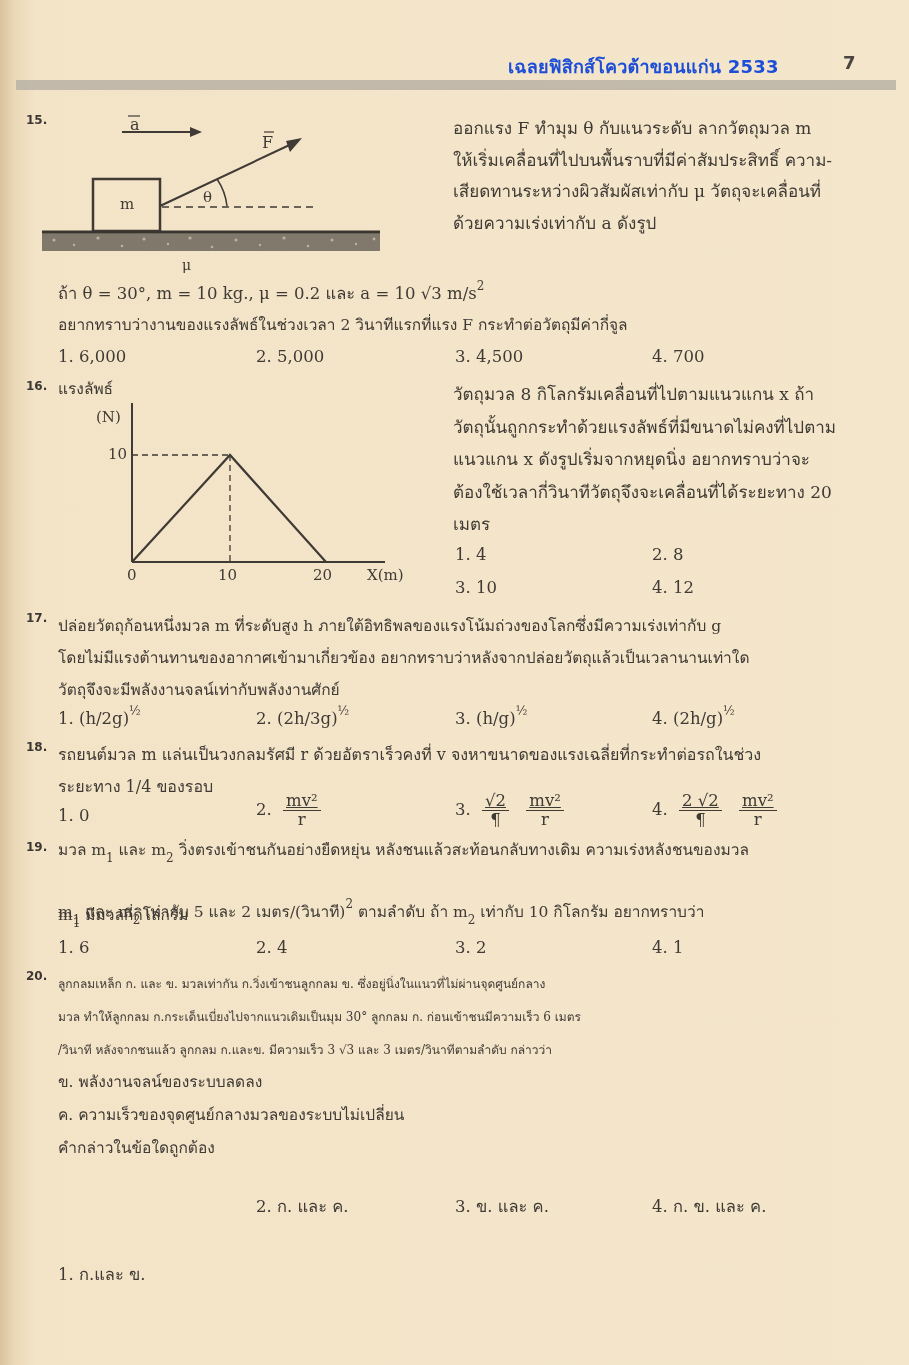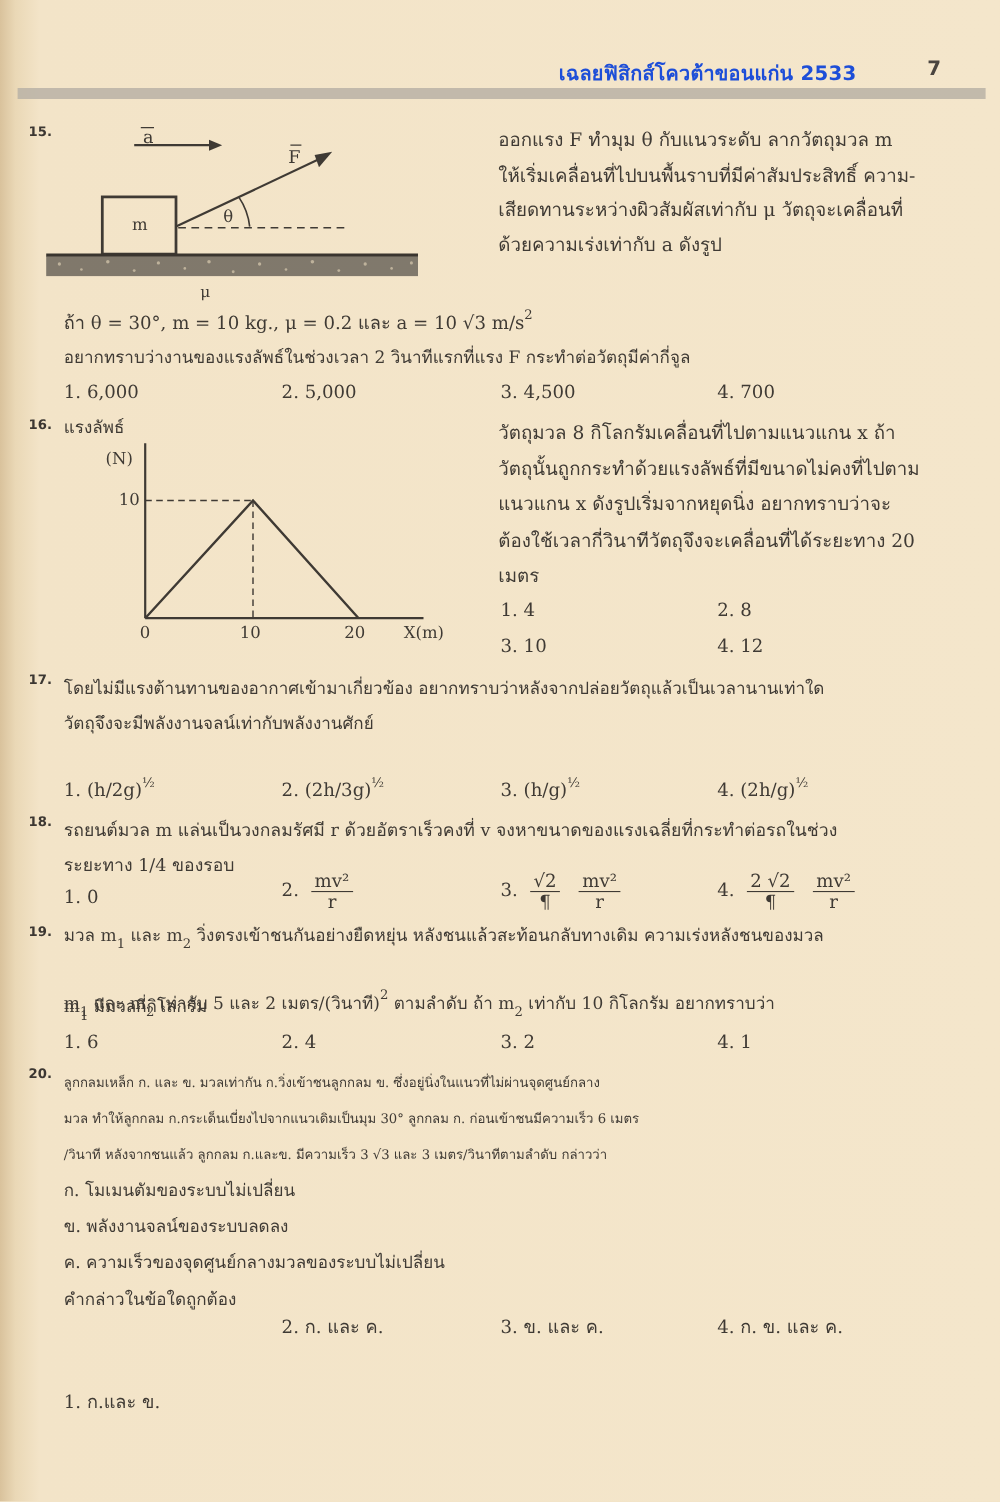--- a/index.html
+++ b/index.html
@@ -10,21 +10,21 @@
   .hdr{position:absolute;top:52px;left:508px;font-family:"DejaVu Sans","Liberation Sans",sans-serif;
        font-weight:bold;font-size:18px;color:#1d4ed8;letter-spacing:0.2px;}
   .pno{position:absolute;top:52px;left:843px;font-family:"DejaVu Sans","Liberation Sans",sans-serif;
        font-weight:bold;font-size:18px;color:#4a4540;}
   .rule{position:absolute;top:80px;left:16px;width:880px;height:10px;background:#b8b1a6;opacity:0.85;}
   .t{position:absolute;font-size:16.5px;line-height:22px;white-space:nowrap;color:#3f3a34;}
   .qn{position:absolute;font-family:"DejaVu Sans","Liberation Sans",sans-serif;font-weight:bold;font-size:12px;color:#3c3732;}
   .sup{font-size:12px;position:relative;top:-9px;}
   .sub{font-size:12px;position:relative;top:7px;}
   .frac{display:inline-block;vertical-align:middle;text-align:center;line-height:18px;margin:0 6px;}
-  .frac .n{display:block;border-bottom:1.5px solid #3f3a34;padding:0 3px;}
+  .frac .n{display:block;border-bottom:1.5px solid #3f3a34;padding:0 3px;text-decoration:underline;}
   .frac .d{display:block;}
   svg text{font-family:"DejaVu Serif","Liberation Serif",serif;fill:#3f3a34;}
 </style>
 </head>
 <body>
 
 <div class="page"></div>
 
 <div class="hdr">เฉลยฟิสิกส์โควต้าขอนแก่น 2533</div>
 <div class="pno">7</div>
@@ -116,20 +116,21 @@
   <div>ต้องใช้เวลากี่วินาทีวัตถุจึงจะเคลื่อนที่ได้ระยะทาง  20</div>
   <div>เมตร</div>
 </div>
 <div class="t" style="left:455px;top:544px;">1.  4</div>
 <div class="t" style="left:652px;top:544px;">2.  8</div>
 <div class="t" style="left:455px;top:577px;">3.  10</div>
 <div class="t" style="left:652px;top:577px;">4.  12</div>
 
 <div class="qn" style="left:26px;top:611px;">17.</div>
 <div class="t" style="left:58px;top:610px;font-size:15.5px;line-height:32px;">
+  <div>ปล่อยวัตถุก้อนหนึ่งมวล   m  ที่ระดับสูง  h  ภายใต้อิทธิพลของแรงโน้มถ่วงของโลกซึ่งมีความเร่งเท่ากับ  g</div>
   <div>โดยไม่มีแรงต้านทานของอากาศเข้ามาเกี่ยวข้อง  อยากทราบว่าหลังจากปล่อยวัตถุแล้วเป็นเวลานานเท่าใด</div>
   <div>วัตถุจึงจะมีพลังงานจลน์เท่ากับพลังงานศักย์</div>
 </div>
 <div class="t" style="left:58px;top:708px;"><span>1.  (h/2g)</span><span class="sup">½</span></div>
 <div class="t" style="left:256px;top:708px;"><span>2.  (2h/3g)</span><span class="sup">½</span></div>
 <div class="t" style="left:455px;top:708px;"><span>3.  (h/g)</span><span class="sup">½</span></div>
 <div class="t" style="left:652px;top:708px;"><span>4.  (2h/g)</span><span class="sup">½</span></div>
 
 <div class="qn" style="left:26px;top:740px;">18.</div>
 <div class="t" style="left:58px;top:739px;font-size:16px;line-height:32px;">
@@ -169,21 +170,20 @@
 <div class="t" style="left:455px;top:937px;">3.  2</div>
 <div class="t" style="left:652px;top:937px;">4.  1</div>
 
 <div class="qn" style="left:26px;top:969px;">20.</div>
 <div class="t" style="left:58px;top:968px;font-size:12px;line-height:33px;">
   <div>ลูกกลมเหล็ก  ก.  และ  ข.  มวลเท่ากัน  ก.วิ่งเข้าชนลูกกลม  ข.  ซึ่งอยู่นิ่งในแนวที่ไม่ผ่านจุดศูนย์กลาง</div>
   <div>มวล  ทำให้ลูกกลม  ก.กระเด็นเบี่ยงไปจากแนวเดิมเป็นมุม  30°  ลูกกลม  ก.  ก่อนเข้าชนมีความเร็ว 6 เมตร</div>
   <div>/วินาที  หลังจากชนแล้ว  ลูกกลม  ก.และข.  มีความเร็ว  3 √3  และ  3  เมตร/วินาทีตามลำดับ  กล่าวว่า</div>
 </div>
 <div class="t" style="left:58px;top:1066px;font-size:15.5px;line-height:33px;">
-  <div>ก.  โมเมนตัมของระบบไม่เปลี่ยน</div>
   <div>ข.  พลังงานจลน์ของระบบลดลง</div>
   <div>ค.  ความเร็วของจุดศูนย์กลางมวลของระบบไม่เปลี่ยน</div>
   <div>คำกล่าวในข้อใดถูกต้อง</div>
 </div>
 <div class="t" style="left:58px;top:1264px;">1.  ก.และ ข.</div>
 <div class="t" style="left:256px;top:1196px;">2.  ก.  และ  ค.</div>
 <div class="t" style="left:455px;top:1196px;">3.  ข.  และ  ค.</div>
 <div class="t" style="left:652px;top:1196px;">4.  ก.  ข.  และ  ค.</div>
 
 </body></html>

